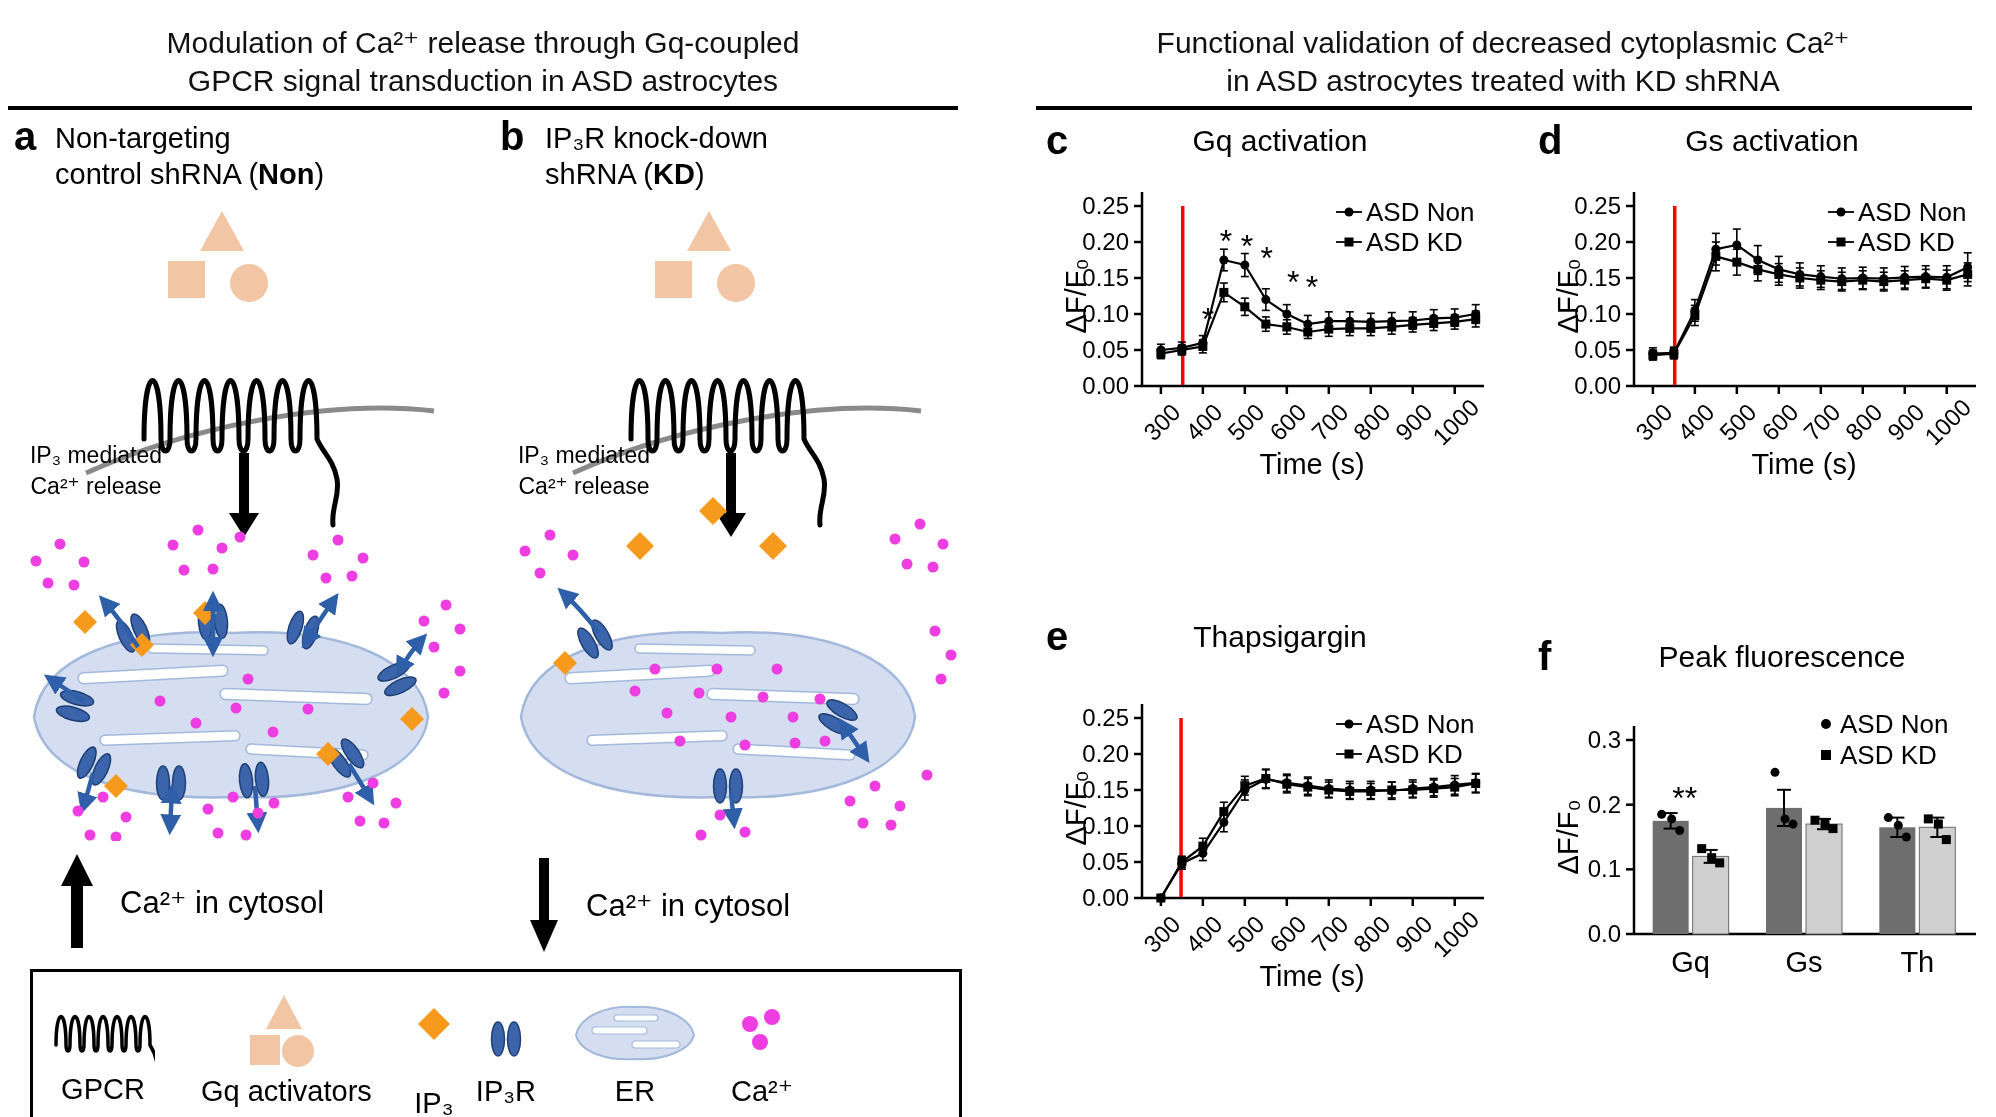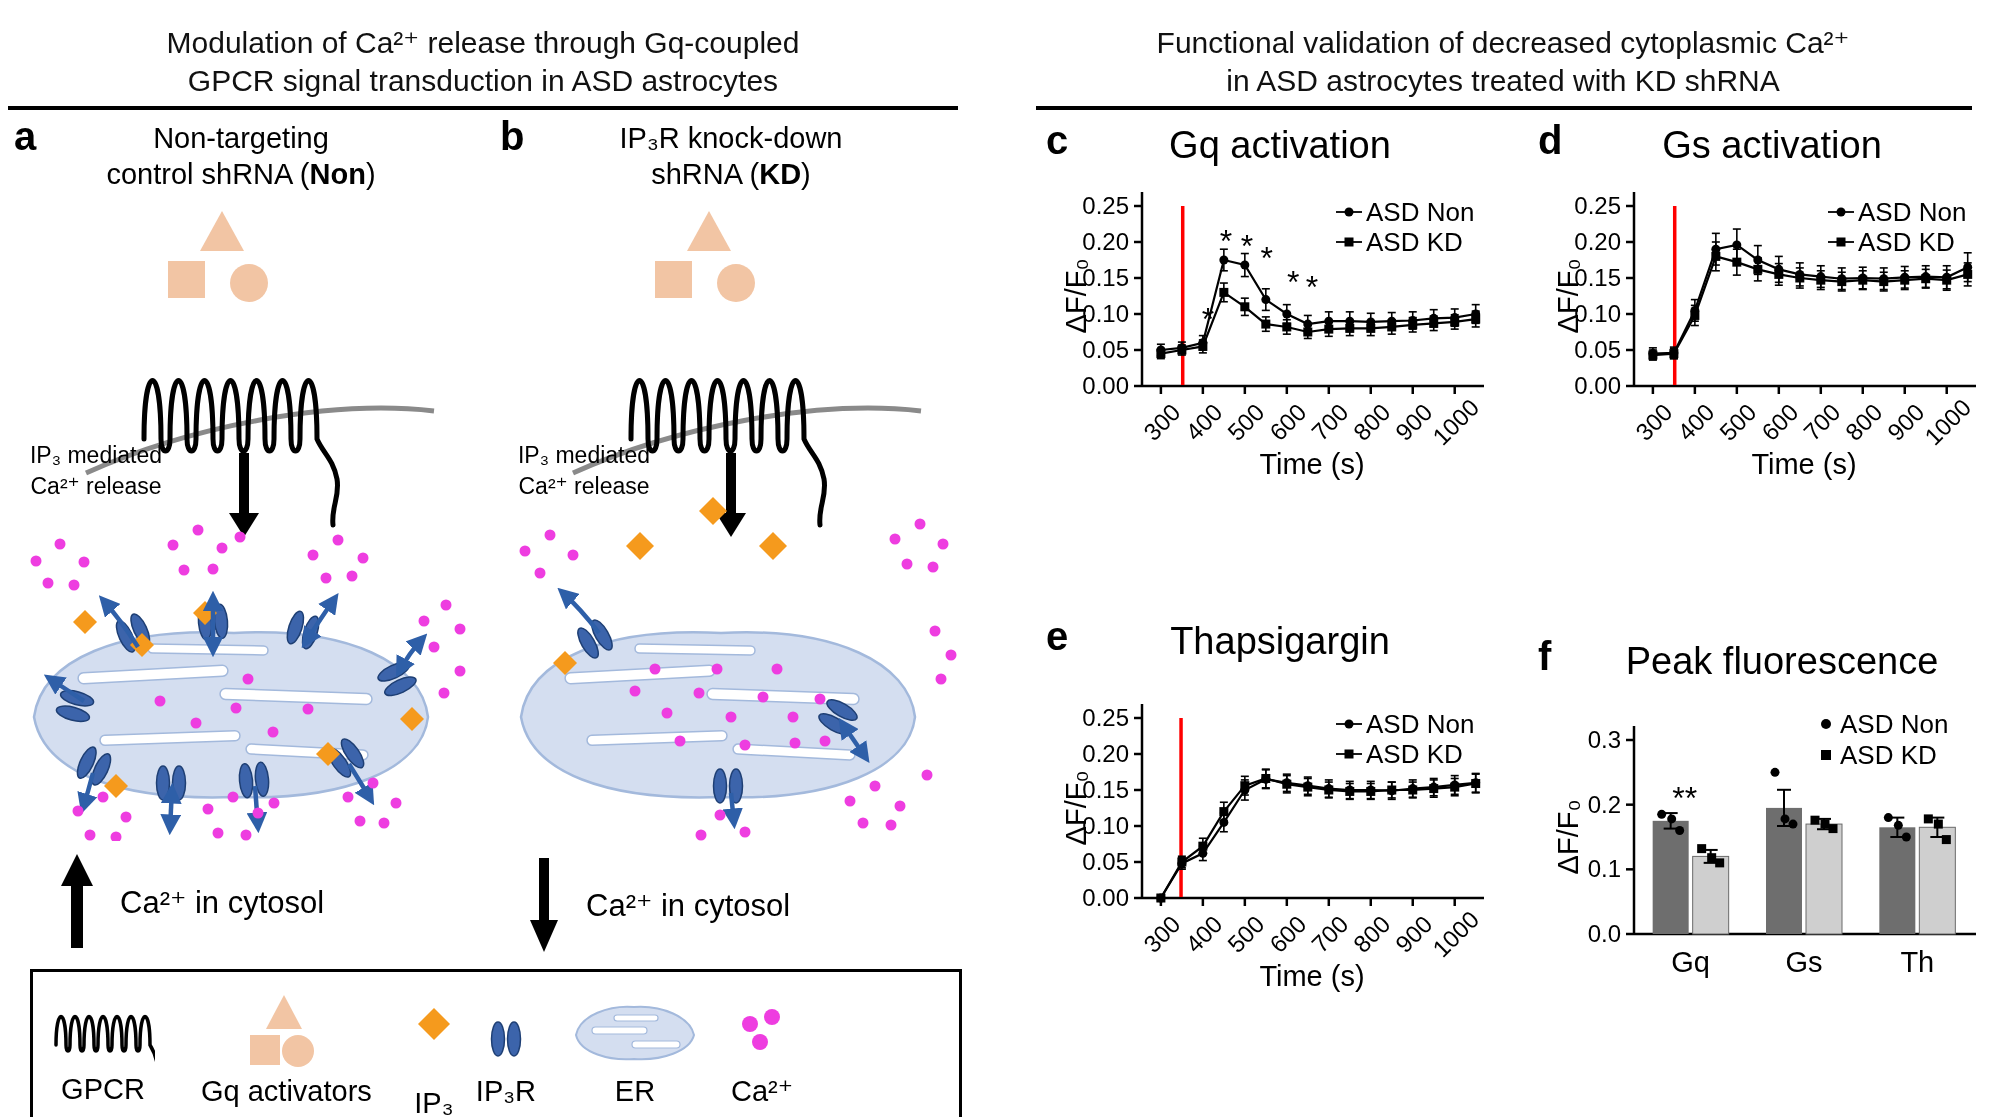--- a/index.html
+++ b/index.html
@@ -3,27 +3,27 @@
 <meta charset="utf-8">
 <style>
   *{margin:0;padding:0;box-sizing:border-box}
   html,body{width:1996px;height:1117px;background:#fff;color:#000;
     font-family:"Liberation Sans","DejaVu Sans",sans-serif;}
   .fig{position:absolute;left:0;top:16px;width:1996px;height:1117px;overflow:hidden}
   .fig > *{position:absolute}
   .sec-title{font-size:30px;line-height:38px;text-align:center;color:#111}
   .rule{height:4px;background:#000}
   .plabel{font-size:40px;font-weight:bold;line-height:40px}
-  .ptitle{font-size:29px;line-height:36px;text-align:center}
+  .ptitle{font-size:29px;line-height:36px;}
   .b{font-weight:bold}
   .iptext{font-size:23px;line-height:31px;text-align:center}
   .cytosol{display:flex;align-items:center;gap:26px;font-size:31px}
   .legendbox{border:3px solid #000;display:flex;align-items:center;padding:12px 0 10px 18px}
   .litem{display:flex;flex-direction:column;align-items:center;justify-content:flex-end;gap:6px;font-size:29px}
-  .ctitle{font-size:38px;text-align:center}
+  .ctitle{font-size:30px;text-align:center}
   svg text{font-family:"Liberation Sans","DejaVu Sans",sans-serif}
   .tick{font-size:24px}
   .axis-label{font-size:29px}
   .legend-text{font-size:26px}
   .sig{font-size:32px}
 </style>
 </head>
 <body>
 
 <div class="fig">

